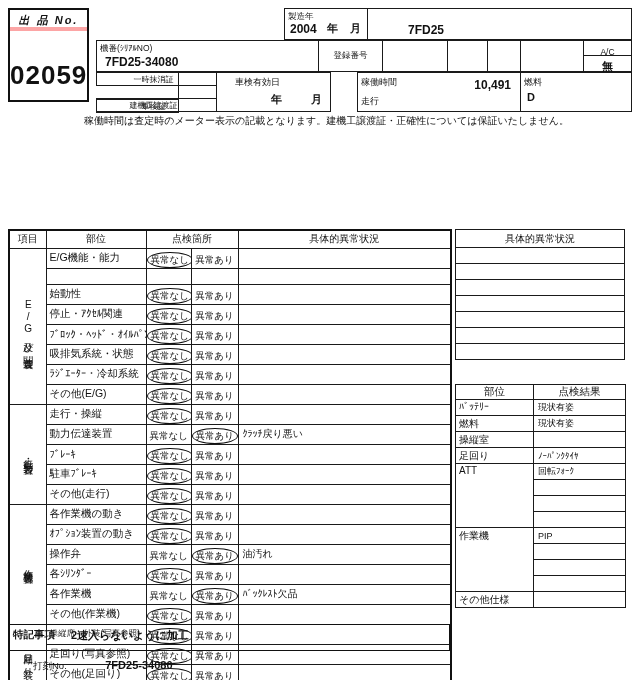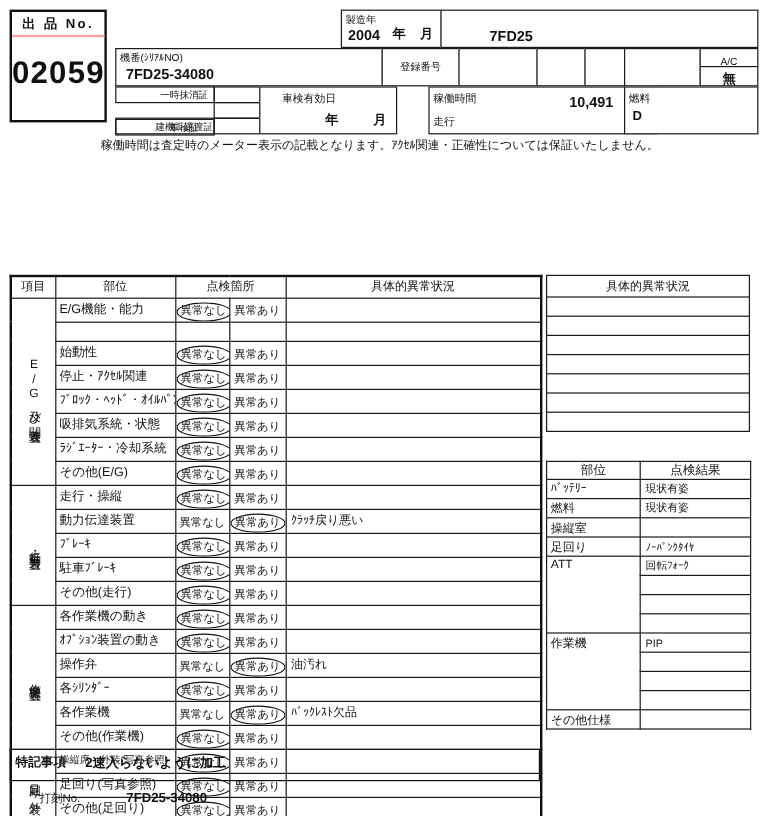--- a/index.html
+++ b/index.html
@@ -7,22 +7,22 @@
   .sheet {
     position:relative; width:640px; height:680px; background:#fff;
     font-family:"Liberation Sans","DejaVu Sans",sans-serif; color:#111;
   }
   .cell { position:absolute; border:1px solid #1a1a1a; background:#fff; }
   .lbl  { position:absolute; font-size:8.5px; color:#111; }
   .val  { position:absolute; font-size:12px; font-weight:600; }
 
   
   .lot-box { position:absolute; left:8px; top:8px; width:81px; height:94px; border:2px solid #111; }
-  .lot-title { height:21px; border-bottom:2px solid #fca5a5; text-align:center; font-size:11px; font-weight:700; letter-spacing:2px; line-height:20px; }
-  .lot-value { text-align:center; font-size:26px; font-weight:700; letter-spacing:1px; margin-top:14px; }
+  .lot-title { height:21px; border-bottom:4px solid #fca5a5; text-align:center; font-size:11px; font-weight:700; letter-spacing:2px; line-height:20px;font-style:italic; }
+  .lot-value { text-align:center; font-size:26px; font-weight:700; letter-spacing:1px; margin-top:29px; }
 
   
   .hdr { position:absolute; left:96px; top:8px; width:536px; height:104px; }
   .cert-row { position:absolute; border:1px solid #1a1a1a; font-size:8px; text-align:center; line-height:13px;padding-left:32px; }
   .mini { font-size:8.5px; }
 
   
   .meter-note { position:absolute; left:84px; top:114px; font-size:10px; font-weight:500; }
   .disclaimer { position:absolute; left:8px; top:216px; font-size:10.5px; font-weight:500; }
 
@@ -118,21 +118,21 @@
       <span class="lbl" style="right:15px;top:9px;">hrs</span>
       <span class="lbl" style="left:3px;top:22px;font-size:9px;">走行</span>
       <span class="lbl" style="right:15px;top:26px;">km</span>
     </div>
     <div class="cell" style="left:424px;top:64px;width:112px;height:40px;">
       <span class="lbl" style="left:3px;top:3px;font-size:9px;">燃料</span>
       <span class="val" style="left:6px;top:18px;font-size:11px;">D</span>
     </div>
   </div>
 
-  <div class="meter-note">稼働時間は査定時のメーター表示の記載となります。ｱｸｾﾙ関連・正確性については保証いたしません。</div>
+  <div class="meter-note">稼働時間は査定時のメーター表示の記載となります。建機工譲渡証・正確性については保証いたしません。</div>
 
   <table class="insp">
     <colgroup>
         <col style="width:37px">
         <col style="width:100px">
         <col style="width:45px">
         <col style="width:47px">
         <col style="width:213px">
       </colgroup>
     <thead>

